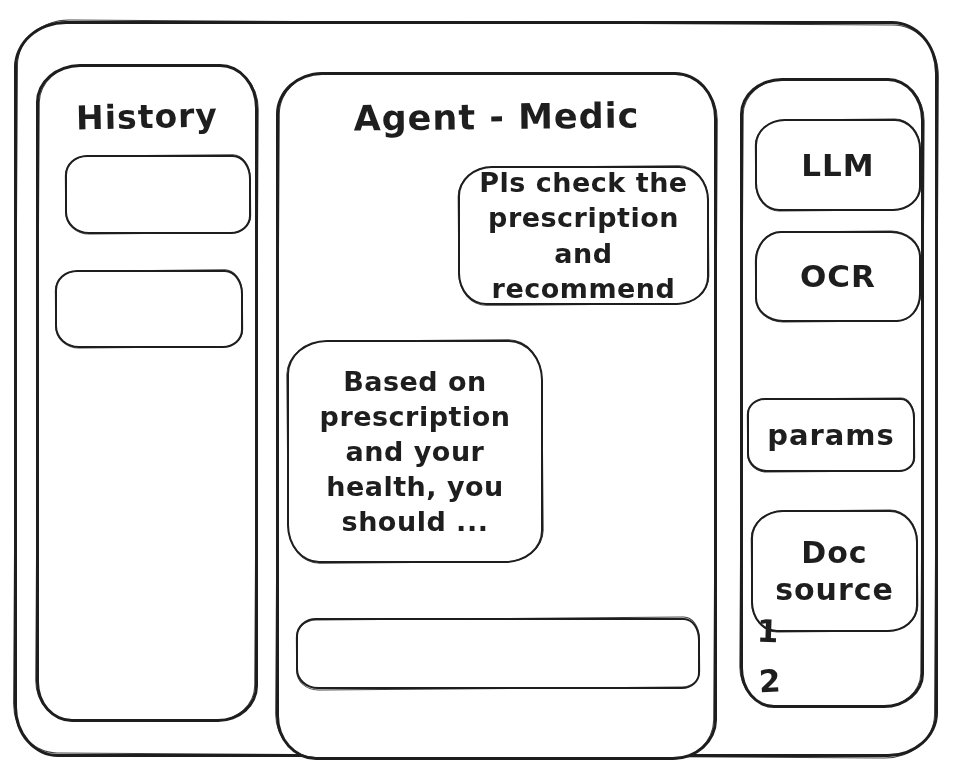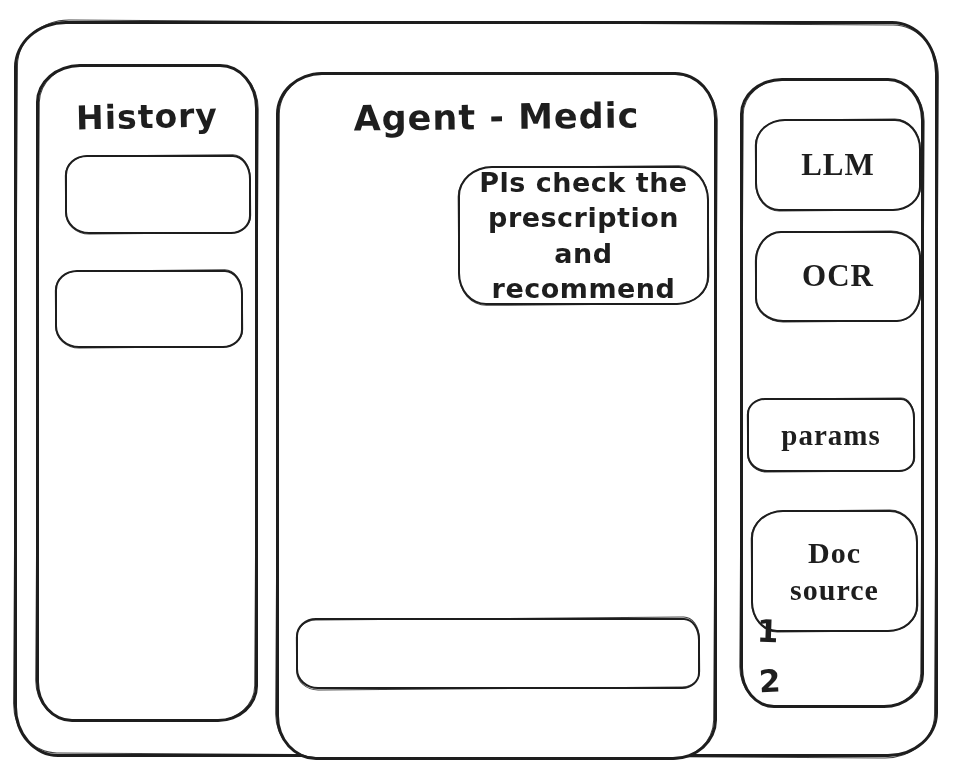--- a/index.html
+++ b/index.html
@@ -88,21 +88,21 @@
   }
 
   
   #tools-panel {
     left: 740px; top: 78px; width: 184px; height: 630px;
     border-radius: 42px 36px 40px 34px / 36px 42px 34px 40px;
   }
   .tool-button {
     display: flex; align-items: center; justify-content: center;
     text-align: center; font-size: 31px; font-weight: 700;
-    letter-spacing: 1px; line-height: 1.25; cursor: pointer; font-family: Liberation Serif, serif;
+    letter-spacing: 1px; line-height: 1.25; cursor: pointer;
   }
   .tool-llm    { left: 12px; top: 38px;  width: 166px; height: 92px;
                  border-radius: 30px 26px 28px 24px / 26px 30px 24px 28px; }
   .tool-ocr    { left: 12px; top: 150px; width: 166px; height: 91px;
                  border-radius: 26px 30px 24px 28px / 30px 26px 28px 24px; text-align: center; }
   .tool-params { left: 4px;  top: 317px; width: 168px; height: 74px;
                  font-size: 29px;
                  border-radius: 18px 14px 16px 20px / 16px 20px 14px 18px; }
   .tool-doc    { left: 8px;  top: 429px; width: 167px; height: 122px;
                  font-size: 30px; padding: 0 18px;
@@ -124,20 +124,21 @@
     <div class="history-title">History</div>
     <div class="sketch thin history-item one"></div>
     <div class="sketch thin history-item two"></div>
   </div>
 
   <div id="chat-panel" class="sketch">
     <div class="chat-title">Agent - Medic</div>
 
     <div class="sketch thin bubble user-bubble">Pls check the prescription and recommend</div>
 
+    <div class="sketch thin bubble agent-bubble">Based on prescription and your health, you should ...</div>
 
     <div class="sketch thin input-wrap">
       <input type="text" placeholder="" style="">
     </div>
   </div>
 
   <div id="tools-panel" class="sketch">
     <div class="sketch thin tool-button tool-llm">LLM</div>
     <div class="sketch thin tool-button tool-ocr">OCR</div>
     <div class="sketch thin tool-button tool-params">params</div>

